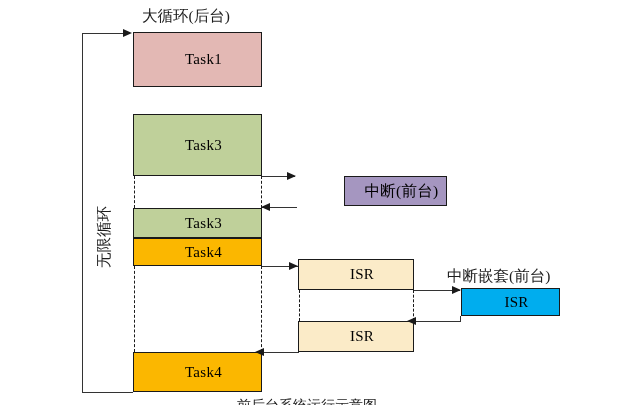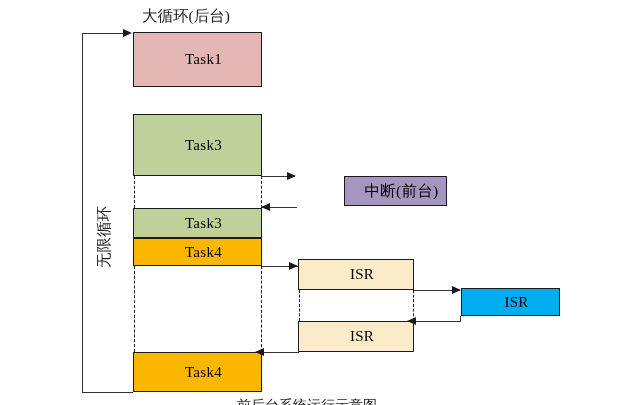--- a/index.html
+++ b/index.html
@@ -125,20 +125,21 @@
   <div class="blk" style="left:298px; top:259px; width:116px; height:31px; background:#FBEBC8;">ISR</div>
 
   <div class="blk" style="left:298px; top:321px; width:116px; height:31px; background:#FBEBC8;">ISR</div>
 
   <div class="vdash" style="left:298.7px; top:290px; height:31px;"></div>
   <div class="vdash" style="left:413px;   top:290px; height:31px;"></div>
 
   <div class="hline" style="left:262px; top:352px; width:37px;"></div>
   <div class="arrow-l" style="left:255px; top:347.5px;"></div>
 
+  <div class="caption" style="left:447px; top:266px;">中断嵌套(前台)</div>
 
   <div class="hline" style="left:414px; top:290px; width:46px;"></div>
   <div class="arrow-r" style="left:452px; top:285.5px;"></div>
 
   <div class="blk" style="left:461px; top:288px; width:99px; height:28px; background:#00ADEE;">ISR</div>
 
   <div class="vline" style="left:460px; top:316px; height:5px;"></div>
   <div class="hline" style="left:414px; top:321px; width:47px;"></div>
   <div class="arrow-l" style="left:407px; top:316.5px;"></div>
 

